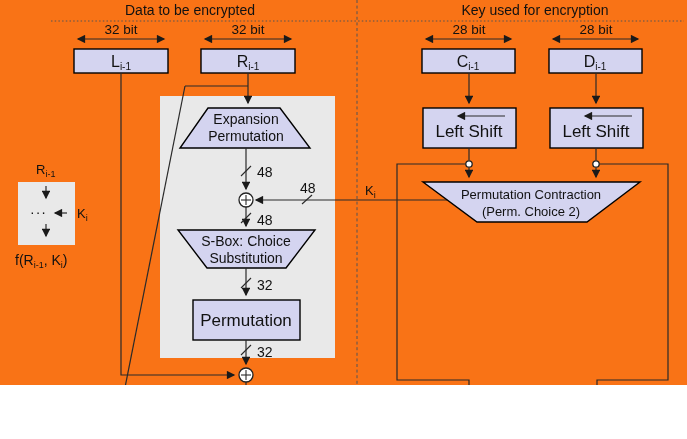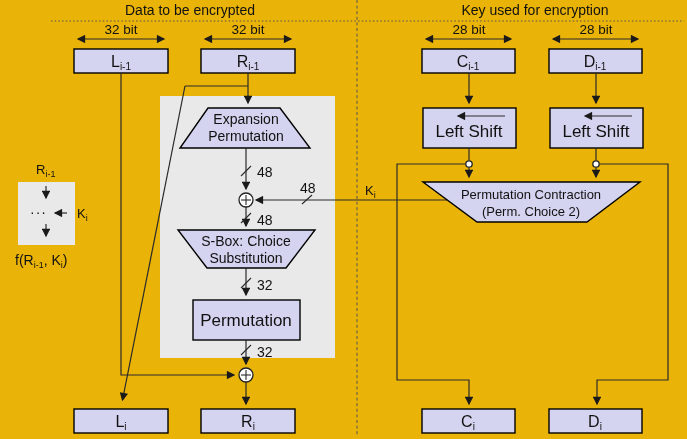--- a/index.html
+++ b/index.html
@@ -1,19 +1,19 @@
 <!DOCTYPE html>
 <html><head>
 <meta charset="utf-8">
 <style>
   html,body { margin:0; padding:0; background:#ffffff; }
   .stage {
     position:relative;
-    width:687px; height:439px;
-    background:#eab308;
+    width:687px; height:385px;
+    background:#f97316;
     font-family:"Liberation Sans","DejaVu Sans",sans-serif;
     overflow:hidden;
   }
   svg { display:block; }
   svg text {
     font-family:"Liberation Sans","DejaVu Sans",sans-serif;
     fill:#111111;
   }
   .hdr      { font-size:14px; }
   .bitlabel { font-size:13.5px; }

